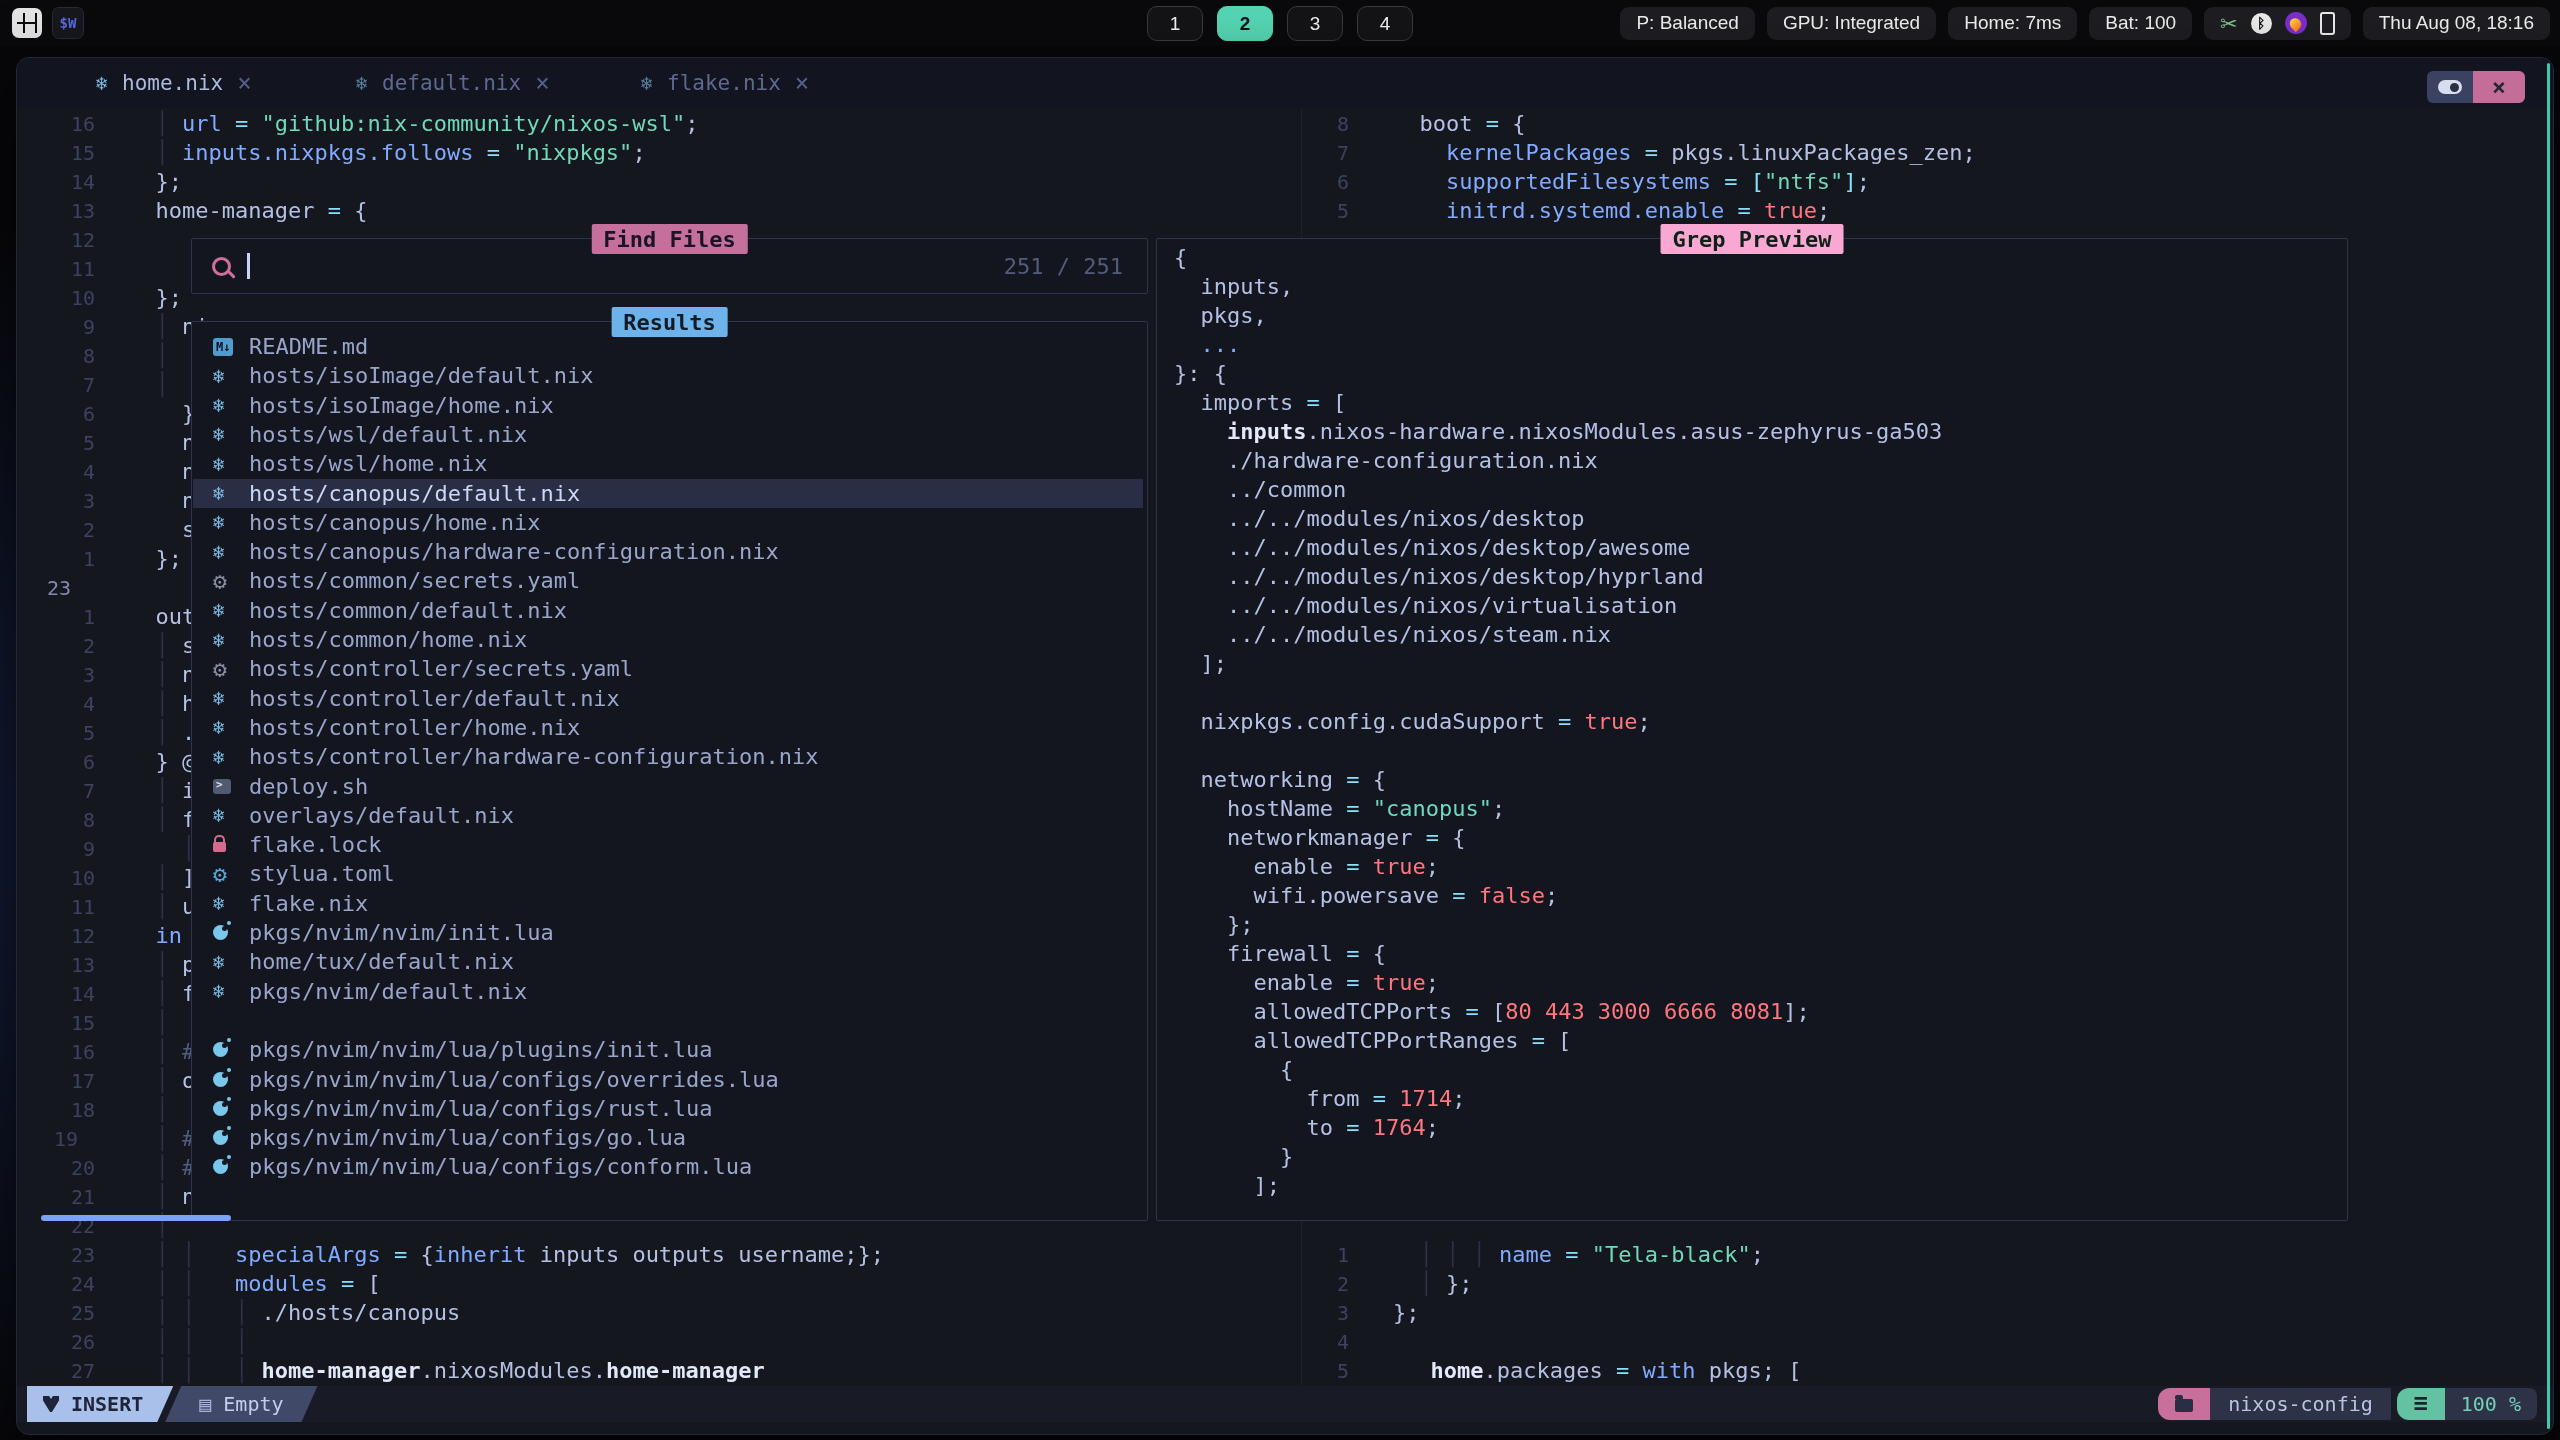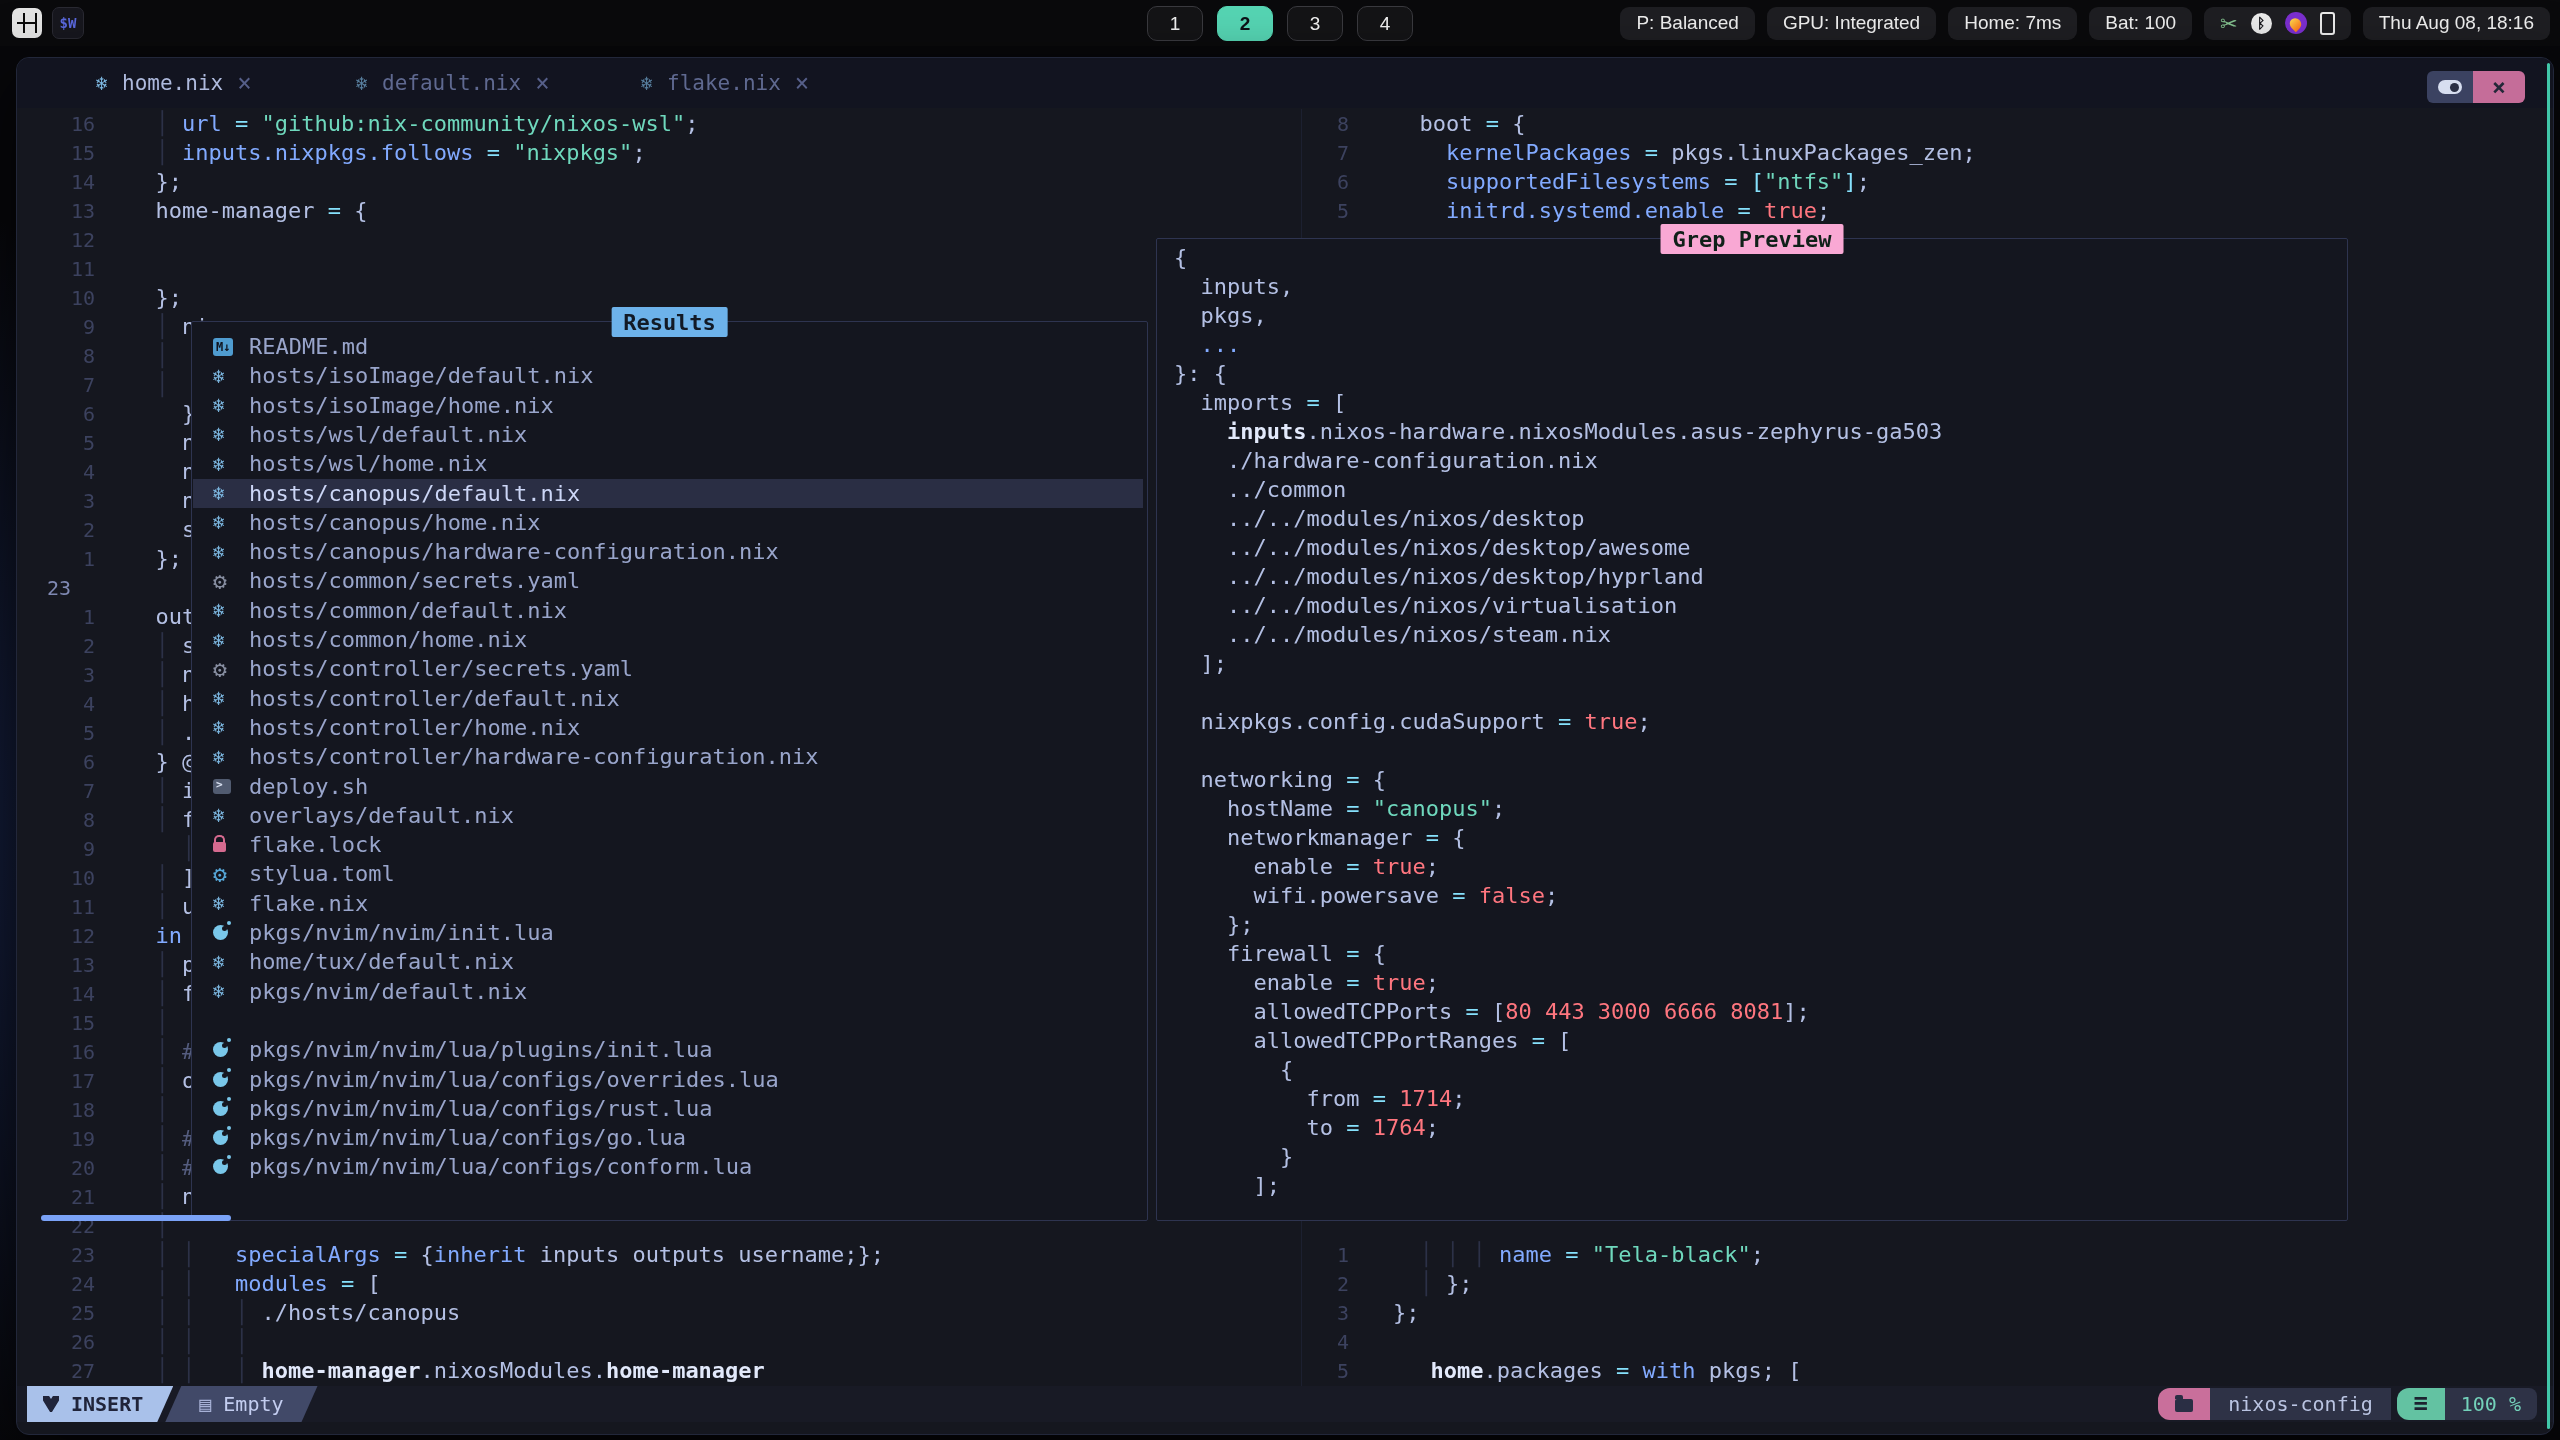--- a/index.html
+++ b/index.html
@@ -307,21 +307,21 @@
         </div>
         <div class="crow" style="top: 957px;">
           <span class="gut" style="width: 58px;">17</span>
           <span class="codetxt" style="left: 92px;"><span class="c-fg">  </span><span class="c-gd">│</span><span class="c-fg"> </span><span class="c-fg">ov</span></span>
         </div>
         <div class="crow" style="top: 986px;">
           <span class="gut" style="width: 58px;">18</span>
           <span class="codetxt" style="left: 92px;"><span class="c-fg">  </span><span class="c-gd">│</span></span>
         </div>
         <div class="crow" style="top: 1015px;">
-          <span class="gut" style="width: 58px;">19</span>
+          <span class="gut" style="width: 58px; text-align: center;">19</span>
           <span class="codetxt" style="left: 92px;"><span class="c-fg">  </span><span class="c-gd">│</span><span class="c-fg"> </span><span class="c-gray">#</span></span>
         </div>
         <div class="crow" style="top: 1044px;">
           <span class="gut" style="width: 58px;">20</span>
           <span class="codetxt" style="left: 92px;"><span class="c-fg">  </span><span class="c-gd">│</span><span class="c-fg"> </span><span class="c-gray">#</span></span>
         </div>
         <div class="crow" style="top: 1073px;">
           <span class="gut" style="width: 58px;">21</span>
           <span class="codetxt" style="left: 92px;"><span class="c-fg">  </span><span class="c-gd">│</span><span class="c-fg"> </span><span class="c-fg">ni</span></span>
         </div>
@@ -384,20 +384,28 @@
         <div class="crow" style="top: 87px;">
           <span class="gut" style="width: 40px;">4</span>
           <span class="codetxt" style="left: 84px;"></span>
         </div>
         <div class="crow" style="top: 116px;">
           <span class="gut" style="width: 40px;">5</span>
           <span class="codetxt" style="left: 95px; text-align: right;"><span class="c-fg">  </span><span class="c-bold">home</span><span class="c-fg">.packages</span><span class="c-fg"> </span><span class="c-cyan">=</span><span class="c-fg"> </span><span class="c-blue">with</span><span class="c-fg"> pkgs</span><span class="c-fg">; [</span></span>
         </div>
       </div>
 
+    <div class="tsbox" style="left:174px;top:180px;width:955px;height:54px">
+      <div class="ts-title t-find">Find Files</div>
+      <div class="prompt-inner">
+        <span class="ico-search"></span>
+        <span class="cursor-bar"></span>
+        <span class="prompt-counter">251 / 251</span>
+      </div>
+    </div>
 
     <div class="tsbox" style="left:174px;top:263px;width:955px;height:898px">
       <div class="ts-title t-results">Results</div>
       <div id="results-host" style="position:absolute;inset:0;overflow:hidden">
           <div class="res-row" style="top: 10px;">
             <span class="fiw">
               <span class="fi-md">M↓</span>
             </span>
             <span class="res-label">README.md</span>
           </div>

